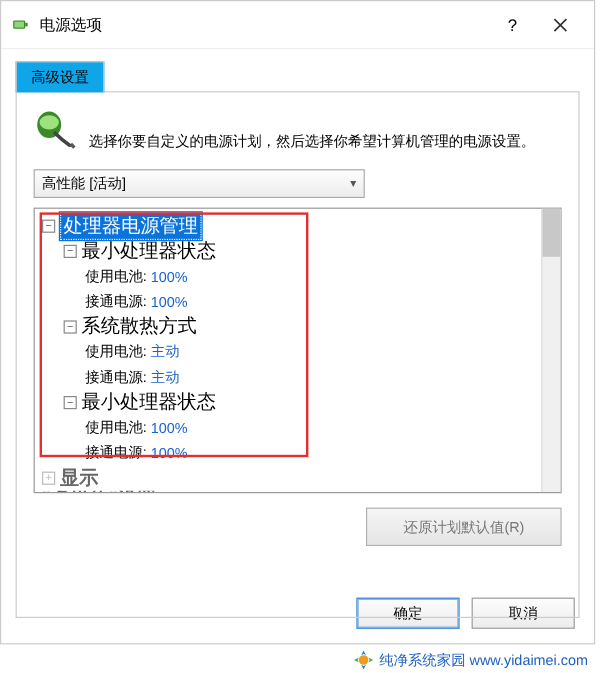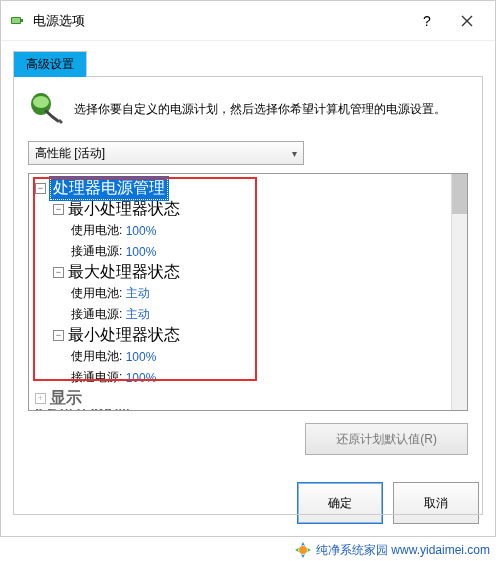--- a/index.html
+++ b/index.html
@@ -5,21 +5,21 @@
     * { box-sizing: border-box; margin: 0; padding: 0; }
     body { font-family: "Microsoft YaHei", "Segoe UI", sans-serif; font-size: 12px; background: #fff; width: 500px; height: 561px; position: relative; }
     .window { width: 496px; height: 537px; border: 1px solid #ccc; background: #fff; position: relative; }
     .titlebar { height: 40px; display: flex; align-items: center; padding: 0 8px; border-bottom: 1px solid #eee; }
     .titlebar .icon { width: 16px; height: 16px; margin-right: 8px; }
     .titlebar .title { flex: 1; font-size: 13px; }
     .titlebar .btn { width: 40px; height: 100%; display: flex; align-items: center; justify-content: center; font-size: 14px; cursor: pointer; }
     .tabpanel { margin: 10px 12px 0 12px; position: relative; }
     .tab { display: inline-block; padding: 4px 12px; border: 1px solid #ccc; border-bottom: none; background: #0ea5e9; font-size: 12px; position: relative; z-index: 2; }
     .tabcontent { border: 1px solid #ccc; padding: 14px 14px 14px 14px; margin-top: -1px; height: 439px; position: relative; z-index: 1; }
-    .headerrow { display: flex; align-items: center; gap: 10px; margin-bottom: 14px; }
+    .headerrow { display: flex; align-items: flex-end; gap: 10px; margin-bottom: 14px; }
     .batteryicon { width: 36px; height: 36px; flex: none; }
     .desc { font-size: 12px; line-height: 1.5; }
     .select { width: 276px; height: 24px; border: 1px solid #aaa; background: linear-gradient(#fdfdfd,#ececec); padding: 0 6px; display: flex; align-items: center; justify-content: space-between; margin-bottom: 8px; cursor: pointer; }
     .select .arrow { font-size: 10px; color: #555; }
     .tree-wrap { border: 1px solid #999; height: 238px; position: relative; background: #fff; }
     .highlight-box { position: absolute; left: 4px; top: 3px; width: 224px; height: 204px; border: 2px solid #e03030; pointer-events: none; z-index: 3; }
     .tree { position: absolute; left: 0; top: 0; right: 16px; bottom: 0; padding: 4px 6px 2px 6px; overflow: hidden; }
     .scrollbar { position: absolute; right: 0; top: 0; bottom: 0; width: 16px; background: #f0f0f0; border-left: 1px solid #ddd; }
     .scrollbar .thumb { background: #c8c8c8; width: 100%; height: 40px; position: absolute; top: 0; }
     .node { display: flex; align-items: center; height: 21px; white-space: nowrap; }
@@ -29,21 +29,21 @@
     .label.selected { background: #0a74da; color: #fff; padding: 0 2px; border: 1px dotted #fff; outline: 1px solid #0a74da; }
     .kv { display: flex; align-items: center; height: 21px; font-size: 12px; }
     .kv .k::after { content: ": "; white-space: pre; }
     .kv .v { color: #1a62c8; }
     .indent1 { padding-left: 18px; }
     .indent2 { padding-left: 36px; }
     .cut { color: #666; font-weight: bold; }
     .restorewrap { display: flex; justify-content: flex-end; margin-top: 12px; }
     .restorebtn { height: 32px; padding: 0 30px; background: linear-gradient(#f5f5f5,#e5e5e5); border: 1px solid #b0b0b0; color: #777; font-size: 12px; cursor: default; }
     .footerbtns { position: absolute; right: 16px; bottom: 12px; display: flex; gap: 10px; }
-    .footerbtns button { width: 86px; height: 42px; border: 1px solid #9a9a9a; background: linear-gradient(#fdfdfd,#ececec); font-size: 12px; font-family: Liberation Sans, sans-serif; cursor: pointer; }
+    .footerbtns button { width: 86px; height: 26px; border: 1px solid #9a9a9a; background: linear-gradient(#fdfdfd,#ececec); font-size: 12px; font-family: Liberation Sans, sans-serif; cursor: pointer; }
     .footerbtns button.primary { border: 1px solid #2a7ad1; box-shadow: 0 0 0 1px #8ab8e6 inset; }
     .watermark { position: absolute; right: 10px; bottom: 2px; font-size: 12px; display: flex; align-items: center; gap: 4px; color: #1f5fbf; }
     .wm-icon { width: 18px; height: 18px; }
   </style>
 </head>
 <body>
 
 <div class="window">
   <div class="titlebar">
     <span class="icon">
@@ -100,21 +100,21 @@
             <span class="k">使用电池</span>
             <span class="v">100%</span>
           </div>
           <div class="kv indent2">
             <span class="k">接通电源</span>
             <span class="v">100%</span>
           </div>
 
           <div class="node indent1">
             <span class="expander">−</span>
-            <span class="label">最大处理器状态</span>
+            <span class="label">系统散热方式</span>
           </div>
           <div class="kv indent2">
             <span class="k">使用电池</span>
             <span class="v">主动</span>
           </div>
           <div class="kv indent2">
             <span class="k">接通电源</span>
             <span class="v">主动</span>
           </div>
 

